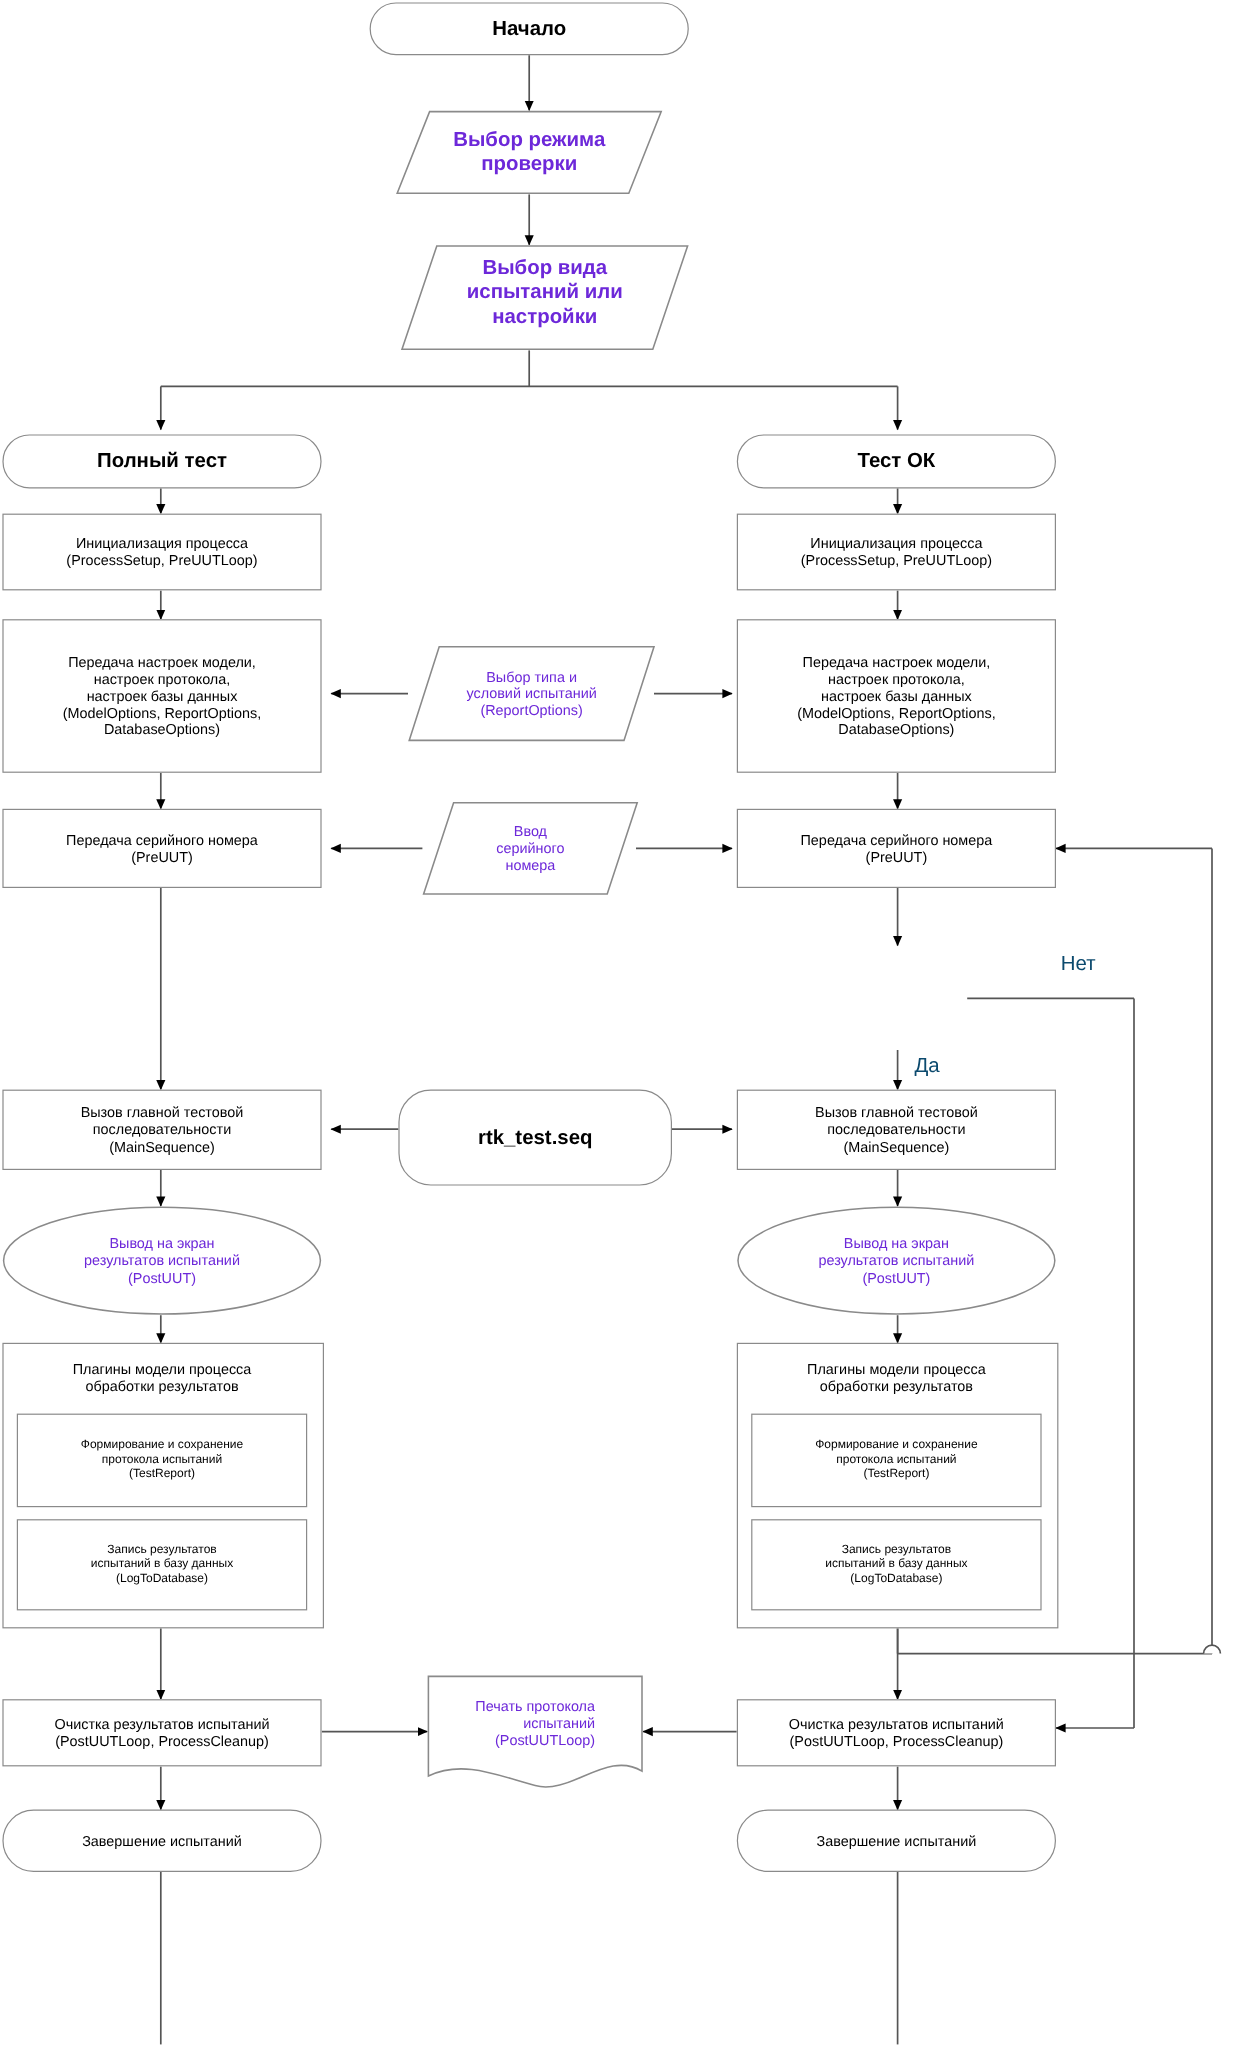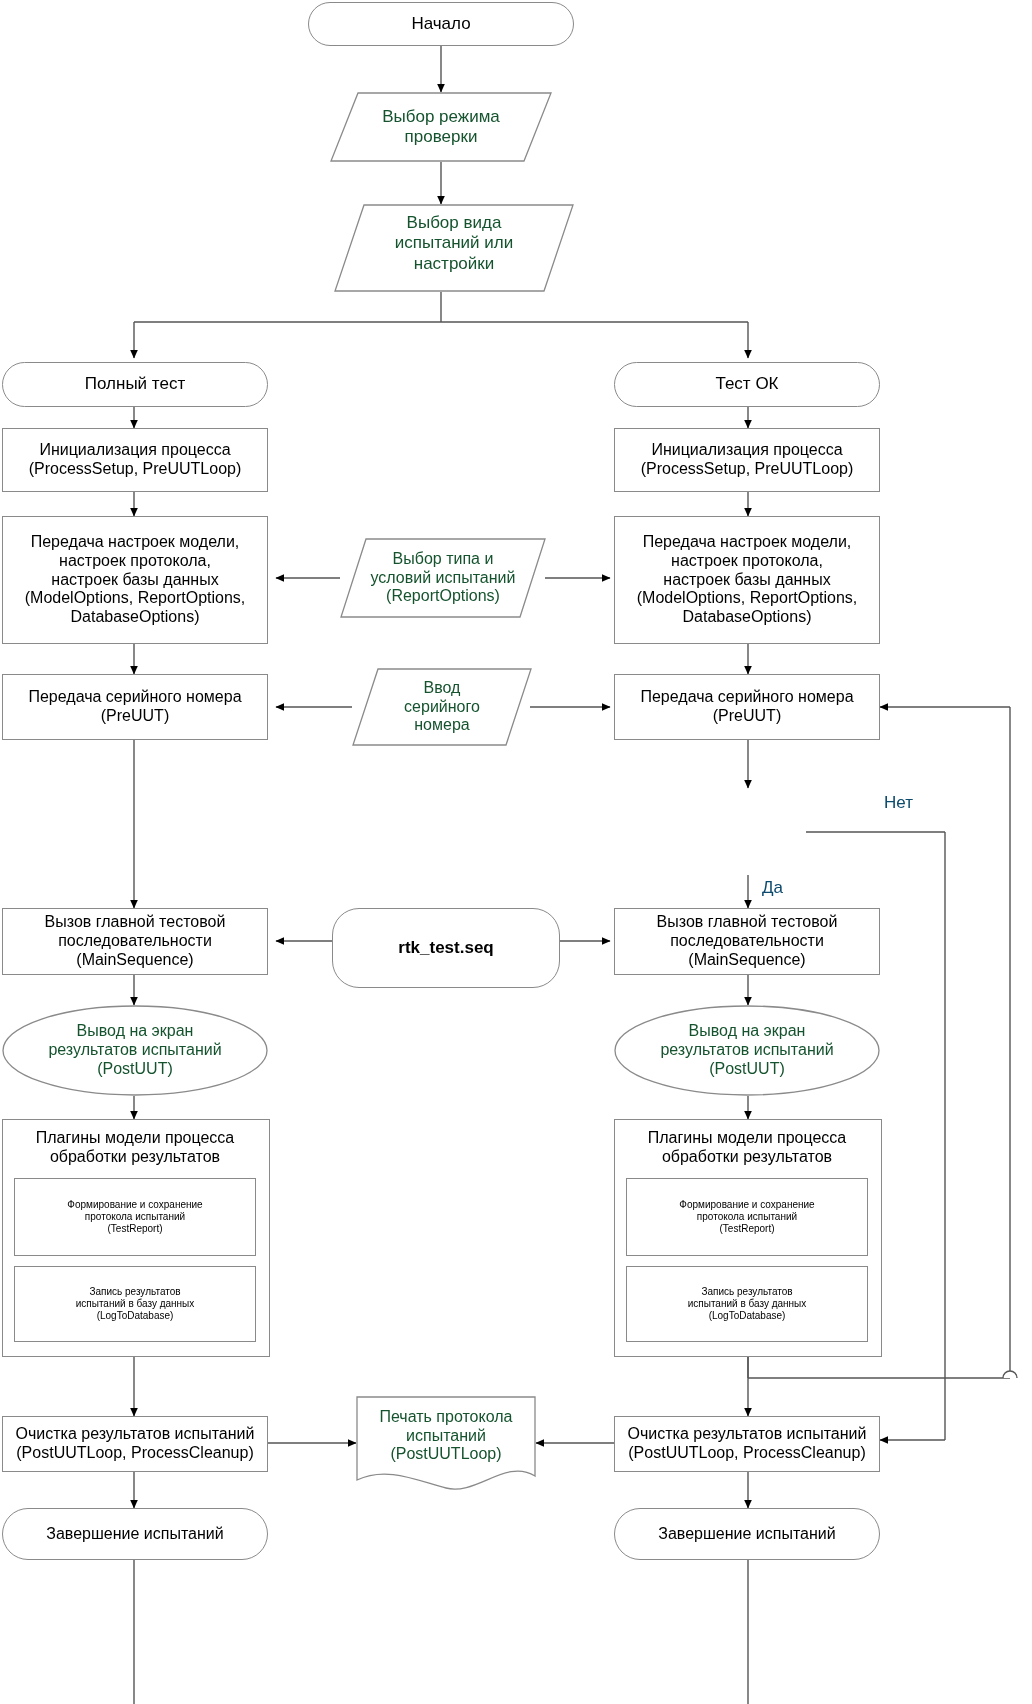--- a/index.html
+++ b/index.html
@@ -4,29 +4,29 @@
 <style>
   html,body{margin:0;padding:0;background:#ffffff;}
   body{font-family:"Liberation Sans","DejaVu Sans",sans-serif;}
   #canvas{position:relative;width:1032px;height:1704px;background:#fff;overflow:hidden;}
   #wires{position:absolute;left:0;top:0;width:1032px;height:1704px;}
   .node{position:absolute;box-sizing:border-box;display:flex;align-items:center;
         justify-content:center;text-align:center;color:#000;line-height:1.18;}
   .node .txt{width:100%;padding:0 4px;white-space:pre-line;}
   .rect{border:1px solid #8a8a8a;background:#fff;}
   .term{border:1px solid #8a8a8a;background:#fff;border-radius:28px;}
-  .f17{font-size:17px;}
-  .f16{font-size:16px;}
+  .f17{font-size:17px;font-weight:bold;}
+  .f16{font-size:12px;}
   .f15{font-size:10px;}
   .bold{font-weight:bold;}
   .shp{position:absolute;}
   .shp svg{position:absolute;left:0;top:0;overflow:visible;}
   .shp .lbl{position:absolute;left:0;top:0;width:100%;height:100%;
             display:flex;align-items:center;justify-content:center;
-            text-align:center;white-space:pre-line;color:#14532d;line-height:1.18;}
+            text-align:center;white-space:pre-line;color:#6d28d9;line-height:1.18;}
   .edgelabel{position:absolute;font-size:17px;color:#0c4a6e;}
 </style>
 </head>
 <body>
 
 <div id="canvas">
 
   <svg id="wires" viewBox="0 0 1032 1704" xmlns="http://www.w3.org/2000/svg">
     <defs>
       <marker id="ah" markerWidth="9" markerHeight="9" refX="8" refY="4.5" orient="auto" markerUnits="userSpaceOnUse">
@@ -255,21 +255,21 @@
 
   <div class="node rect f16" style="left:614px;top:1416px;width:266px;height:56px;">
     <span class="txt">Очистка результатов испытаний
 (PostUUTLoop, ProcessCleanup)</span>
   </div>
 
   <div class="shp" style="left:356px;top:1396px;width:180px;height:98px;">
     <svg width="180" height="98">
       <path d="M1,1 L179,1 L179,80 C150,62 120,100 90,92 C60,84 30,70 1,84 Z" fill="#fff" stroke="#8a8a8a" stroke-width="1.3"></path>
     </svg>
-    <div class="lbl f16" style="height:80px;"><span>Печать протокола
+    <div class="lbl f16" style="height:80px;text-align:right;"><span>Печать протокола
 испытаний
 (PostUUTLoop)</span></div>
   </div>
 
   <div class="node term f16" style="left:2px;top:1508px;width:266px;height:52px;">
     <span class="txt">Завершение испытаний</span>
   </div>
 
   <div class="node term f16" style="left:614px;top:1508px;width:266px;height:52px;">
     <span class="txt">Завершение испытаний</span>

